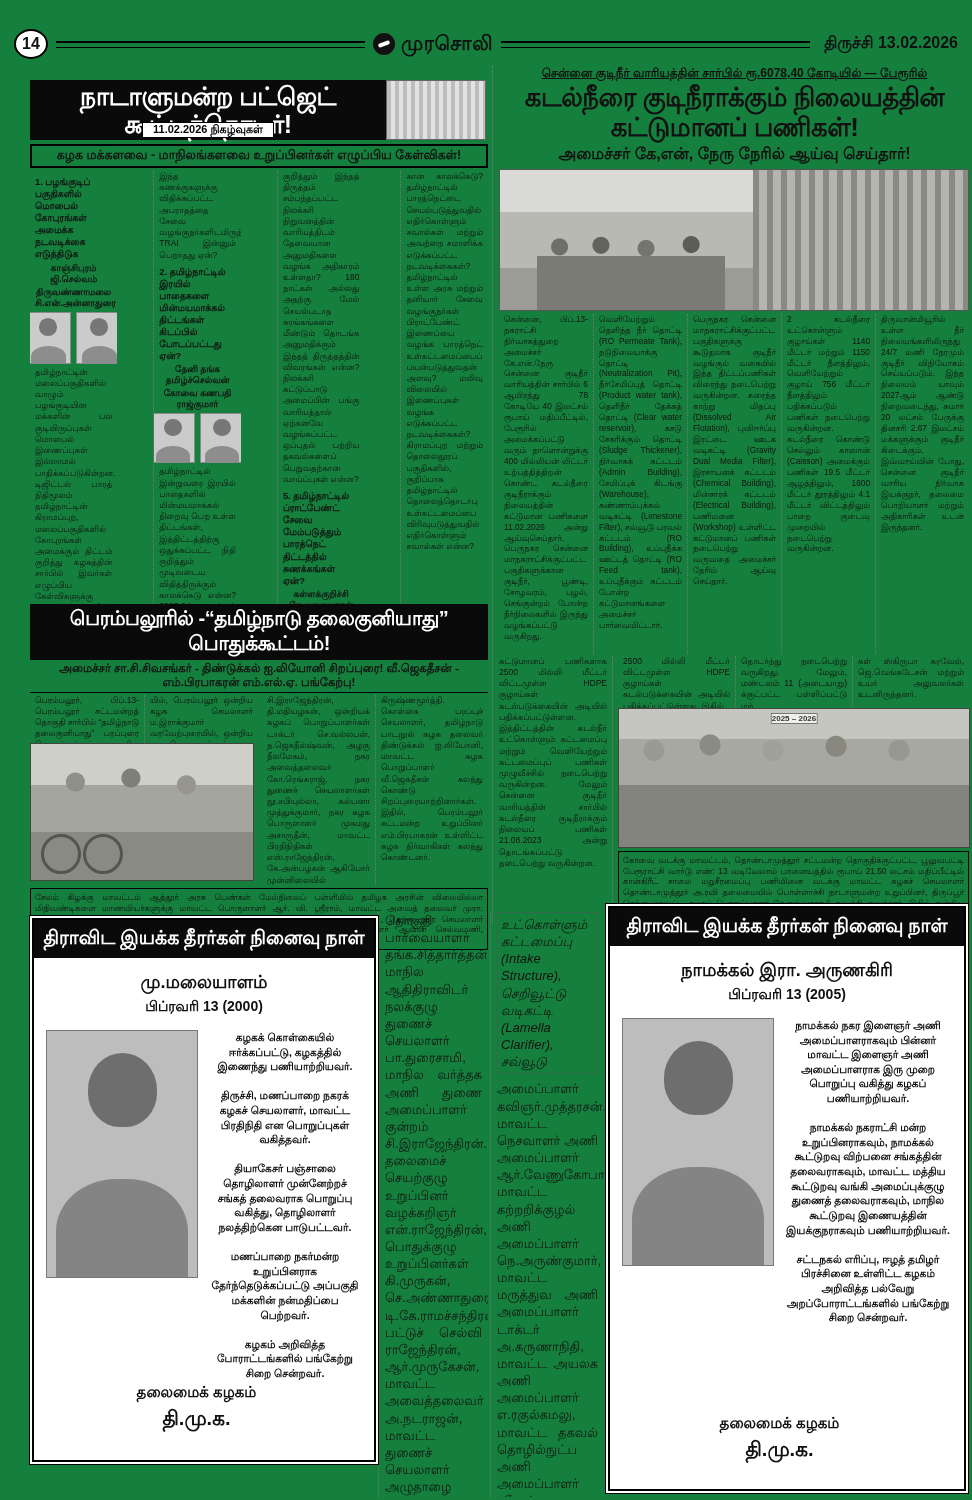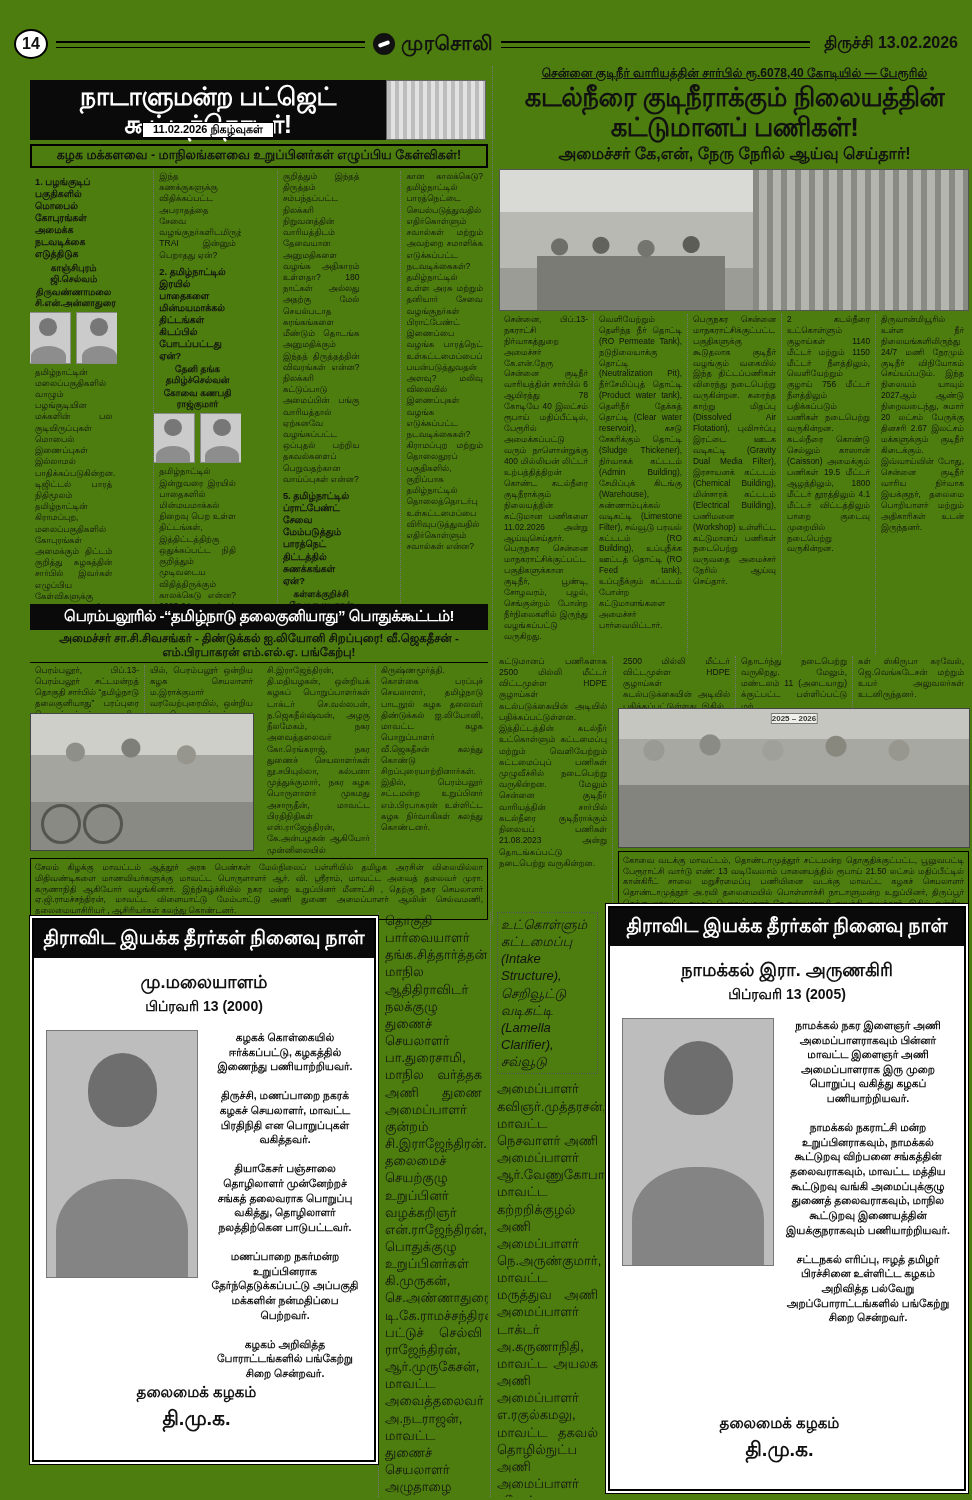--- a/index.html
+++ b/index.html
@@ -1,18 +1,18 @@
 <!DOCTYPE html>
 <html><head>
 <meta charset="utf-8">
 <style>
   * { margin:0; padding:0; box-sizing:border-box; }
   html,body { background:#e8e8e4; }
   body { font-family:"Liberation Sans", sans-serif; color:#111; }
-  #page { position:relative; width:972px; height:1500px; background:#4d7c0f; overflow:hidden; }
+  #page { position:relative; width:972px; height:1500px; background:#15803d; overflow:hidden; }
 
   
   .hdr { position:absolute; left:0; top:22px; width:972px; height:44px; display:flex; align-items:center; padding:0 14px; gap:8px; }
   .pgnum { width:34px; height:30px; border:2px solid #000; border-radius:50%; display:flex; align-items:center; justify-content:center; font-weight:bold; font-size:16px; flex:none; background:#fff; }
   .rule { flex:1; height:7px; border-top:2px solid #000; border-bottom:1px solid #000; }
   .masthead { display:flex; align-items:center; gap:6px; flex:none; }
   .drum { width:22px; height:22px; border-radius:50%; background:#111; position:relative; flex:none; }
   .drum::after { content:""; position:absolute; left:5px; top:9px; width:12px; height:4px; background:#fff; border-radius:2px; transform:rotate(-20deg); }
   .mast-title { font-size:20px; font-weight:bold; letter-spacing:.5px; }
   .edition { flex:none; font-weight:bold; font-size:16px; padding-left:6px; }
@@ -72,21 +72,21 @@
       radial-gradient(circle at 44% 30%, #a0a09a 0 10px, #0000 11px),
       radial-gradient(circle at 62% 27%, #88887f 0 10px, #0000 11px),
       radial-gradient(circle at 80% 30%, #97978f 0 10px, #0000 11px),
       linear-gradient(#c6c6c0 0 22%, #a8a8a2 22% 55%, #84847e 55%);
       position:relative; }
   .gbanner { position:absolute; left:50%; top:4px; transform:translateX(-50%); background:#efefe9; border:1px solid #777; font-size:8px; font-weight:bold; padding:0 0; color:#333; }
   .gcap { border:1px solid #000; margin-top:3px; padding:3px 4px; font-size:8.3px; line-height:1.3; text-align:justify; height:72px; overflow:hidden; }
 
   
   .ma { position:absolute; left:30px; top:604px; width:458px; height:304px; }
-  .ma-head { background:#0a0a0a; color:#fff; text-align:center; font-size:15px; font-weight:bold; padding:3px 0; letter-spacing:-.5px; }
+  .ma-head { background:#0a0a0a; color:#fff; text-align:center; font-size:20px; font-weight:bold; padding:3px 0; letter-spacing:-.5px; }
   .ma-sub { font-weight:bold; font-size:11.5px; text-align:center; border-bottom:1px solid #000; padding:2px 0; }
   .ma-body { display:flex; margin-top:2px; height:190px; }
   .ma-left { width:232px; flex:none; padding-right:4px; }
   .ma-ltext { font-size:8.4px; line-height:1.3; text-align:justify; height:48px; overflow:hidden; }
   .ma-photo { width:224px; height:138px; border:1px solid #444; background:
       radial-gradient(circle at 20% 28%, #8f8f89 0 9px, #0000 10px),
       radial-gradient(circle at 45% 25%, #7f7f79 0 9px, #0000 10px),
       radial-gradient(circle at 70% 30%, #96968e 0 9px, #0000 10px),
       linear-gradient(#cfcfc9 0 30%, #a5a59f 30% 65%, #8a8a84 65%);
       position:relative; overflow:hidden; }

